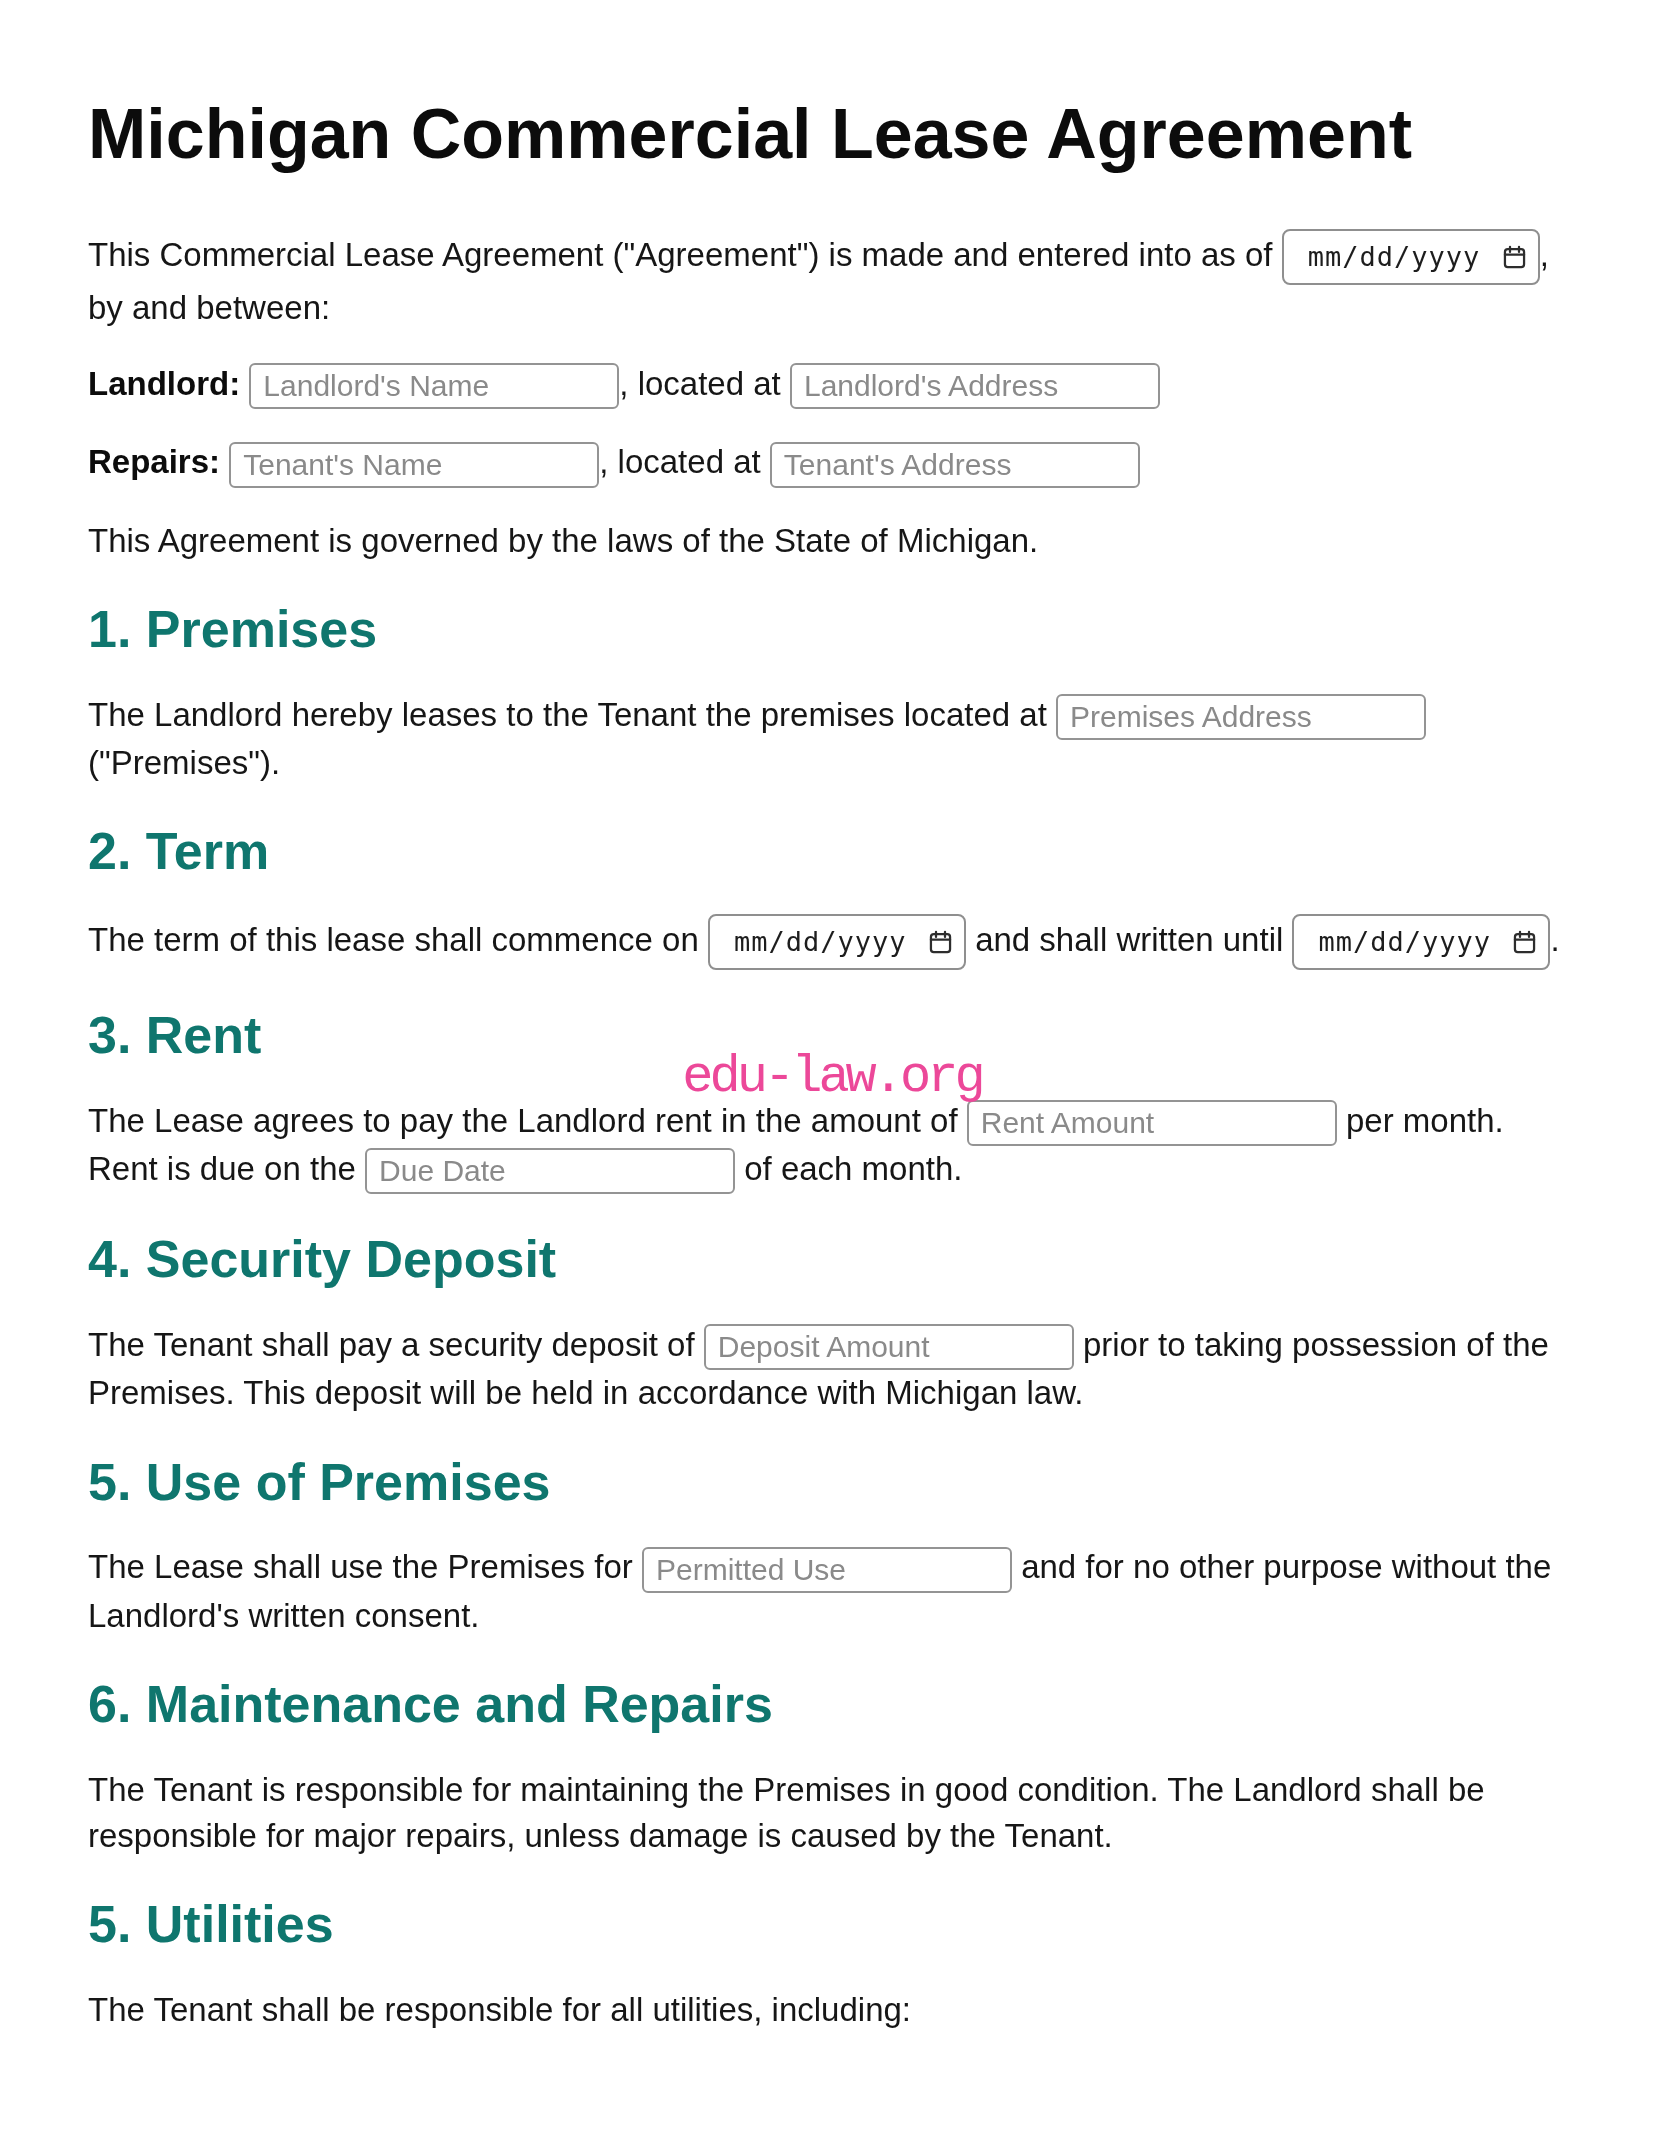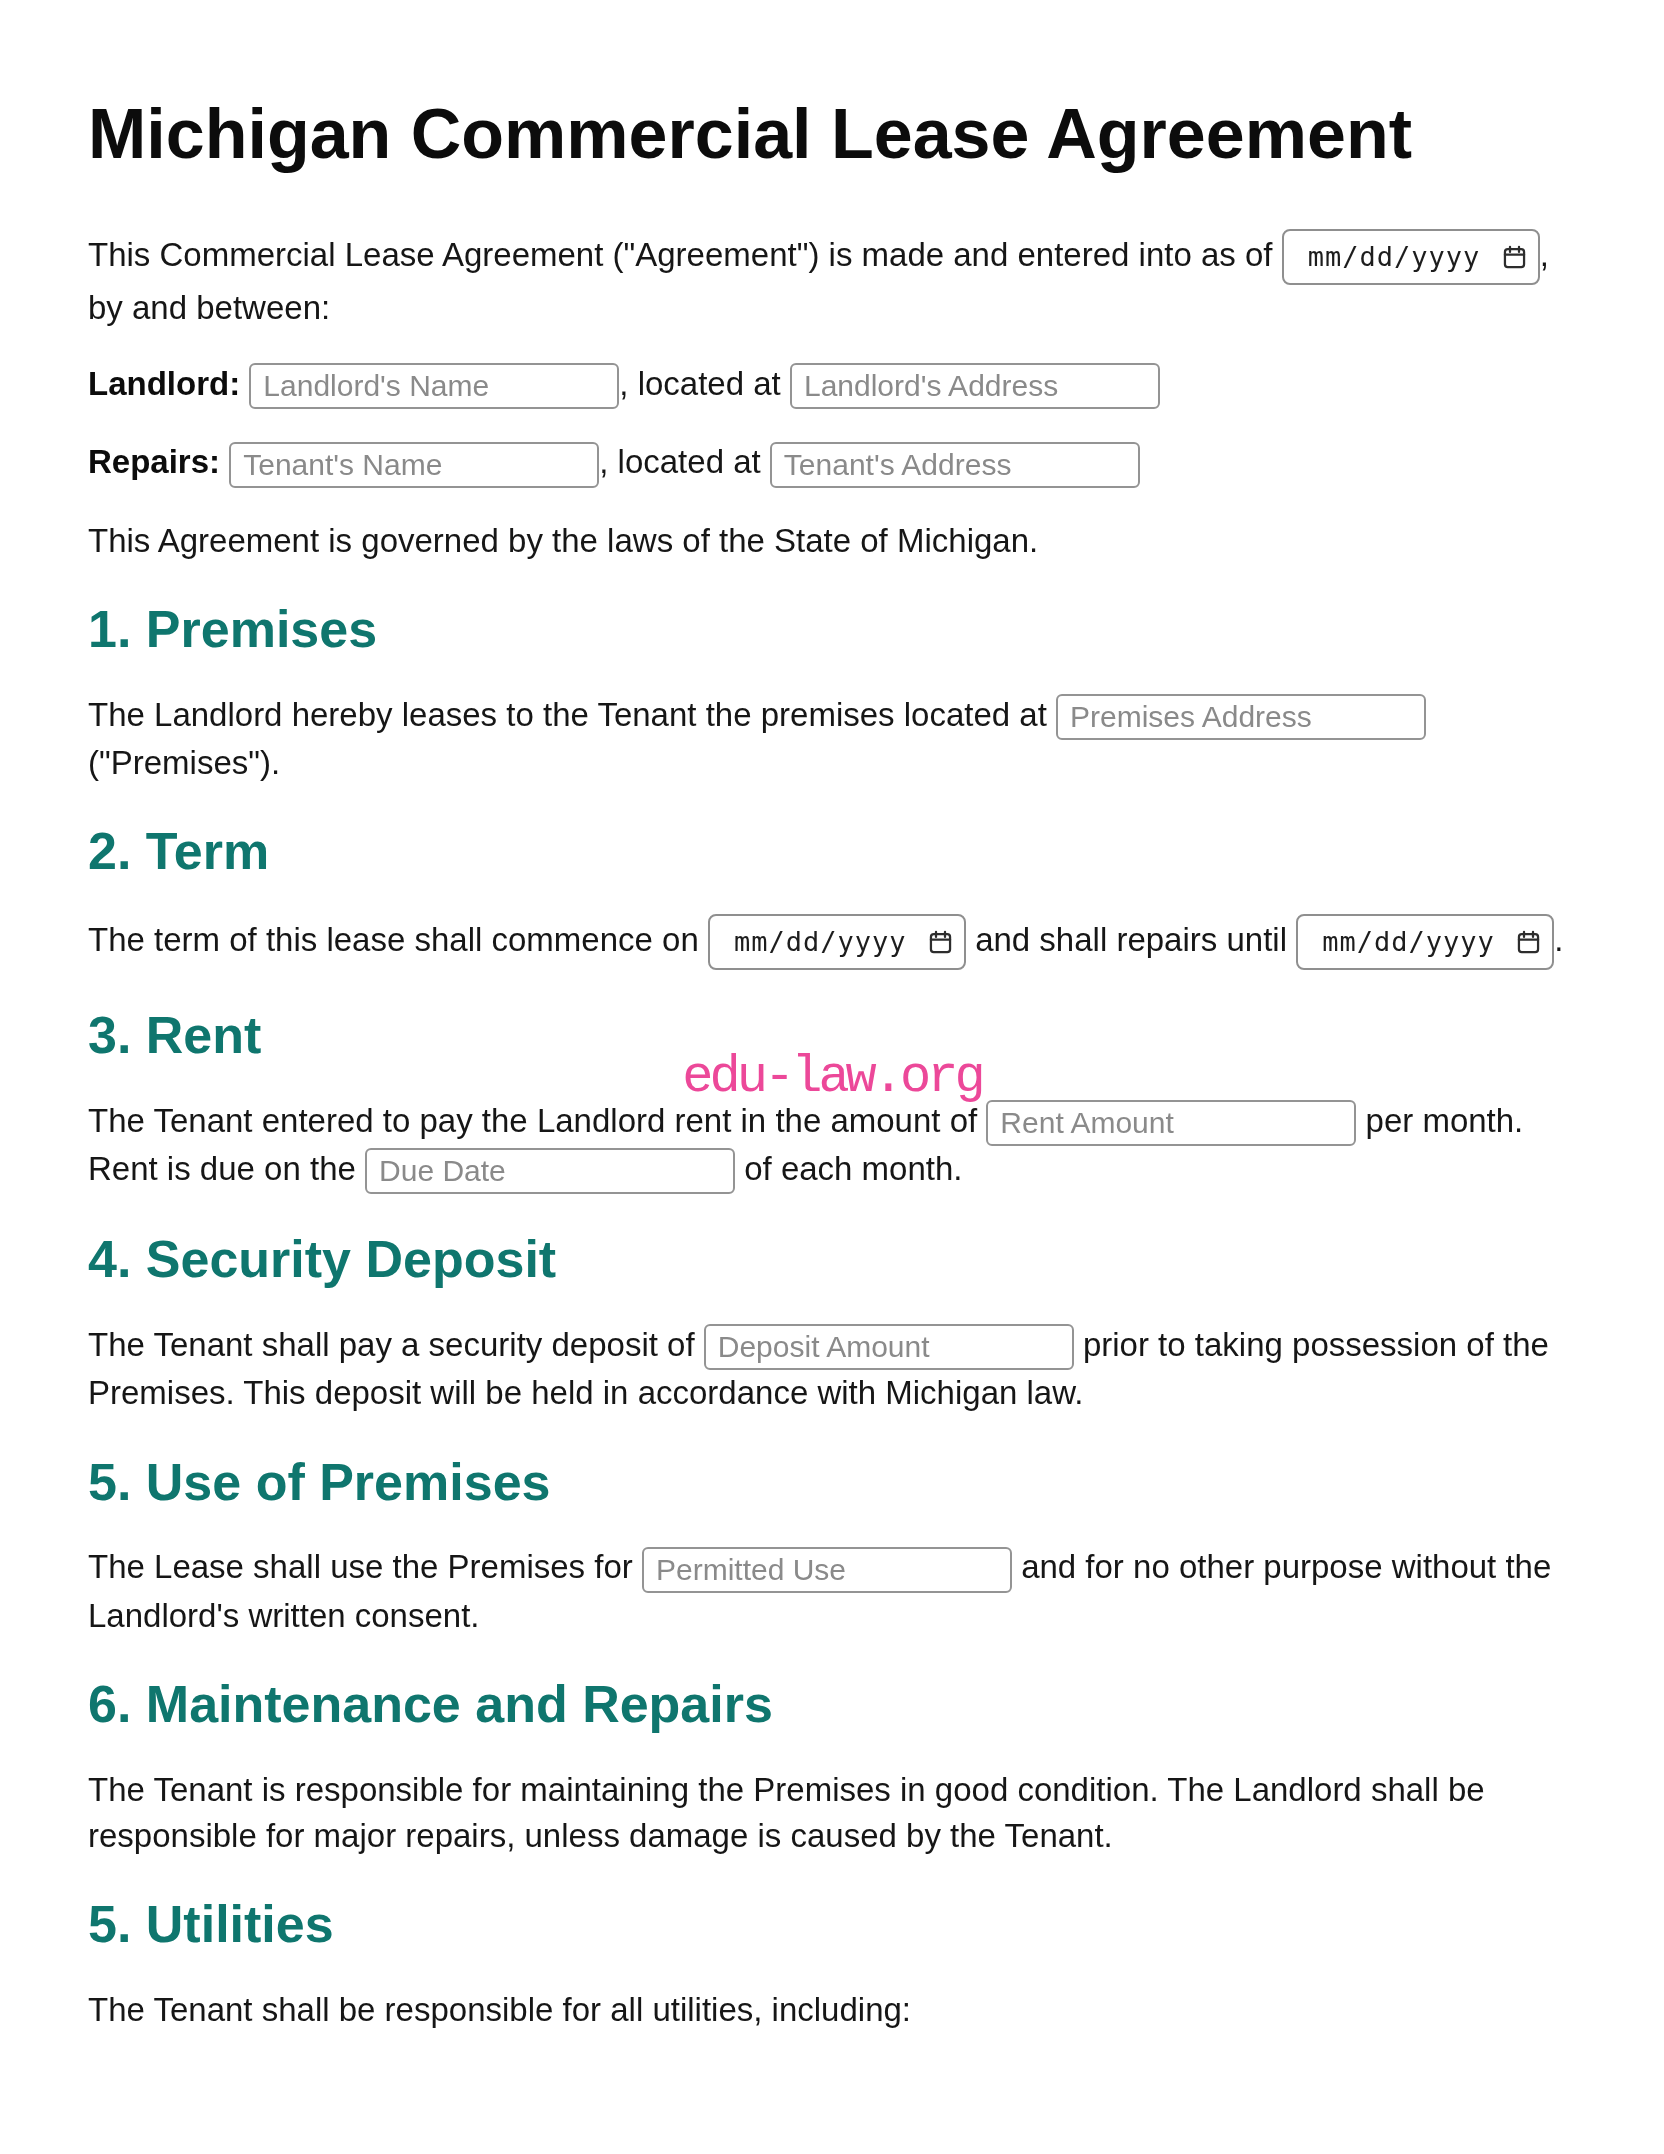--- a/index.html
+++ b/index.html
@@ -109,35 +109,35 @@
         <span class="date-value">mm/dd/yyyy</span>
         <span class="cal">
           <svg width="27" height="27" viewBox="0 0 24 24" fill="none" stroke="#2d2d2d" stroke-width="2" stroke-linecap="round">
             <rect x="3.5" y="4.5" width="17" height="16" rx="2.5"></rect>
             <line x1="8" y1="2.5" x2="8" y2="7"></line>
             <line x1="16" y1="2.5" x2="16" y2="7"></line>
             <line x1="3.5" y1="9.5" x2="20.5" y2="9.5"></line>
           </svg>
         </span>
       </span>
-    <span>and shall repairs until</span>
+    <span>and shall written until</span>
     <span class="date-input">
         <span class="date-value">mm/dd/yyyy</span>
         <span class="cal">
           <svg width="27" height="27" viewBox="0 0 24 24" fill="none" stroke="#2d2d2d" stroke-width="2" stroke-linecap="round">
             <rect x="3.5" y="4.5" width="17" height="16" rx="2.5"></rect>
             <line x1="8" y1="2.5" x2="8" y2="7"></line>
             <line x1="16" y1="2.5" x2="16" y2="7"></line>
             <line x1="3.5" y1="9.5" x2="20.5" y2="9.5"></line>
           </svg>
         </span>
       </span><span>.</span></p>
 
   <h2>3. Rent</h2>
-  <p><span>The Tenant entered to pay the Landlord rent in the amount of</span>
+  <p><span>The Lease agrees to pay the Landlord rent in the amount of</span>
     <input type="text" class="field" placeholder="Rent Amount" style="">
     <span>per month. Rent is due on the</span>
     <input type="text" class="field" placeholder="Due Date" style="">
     <span>of each month.</span></p>
 
   <h2>4. Security Deposit</h2>
   <p><span>The Tenant shall pay a security deposit of</span>
     <input type="text" class="field" placeholder="Deposit Amount" style="">
     <span>prior to taking possession of the Premises. This deposit will be held in accordance with Michigan law.</span></p>
 

